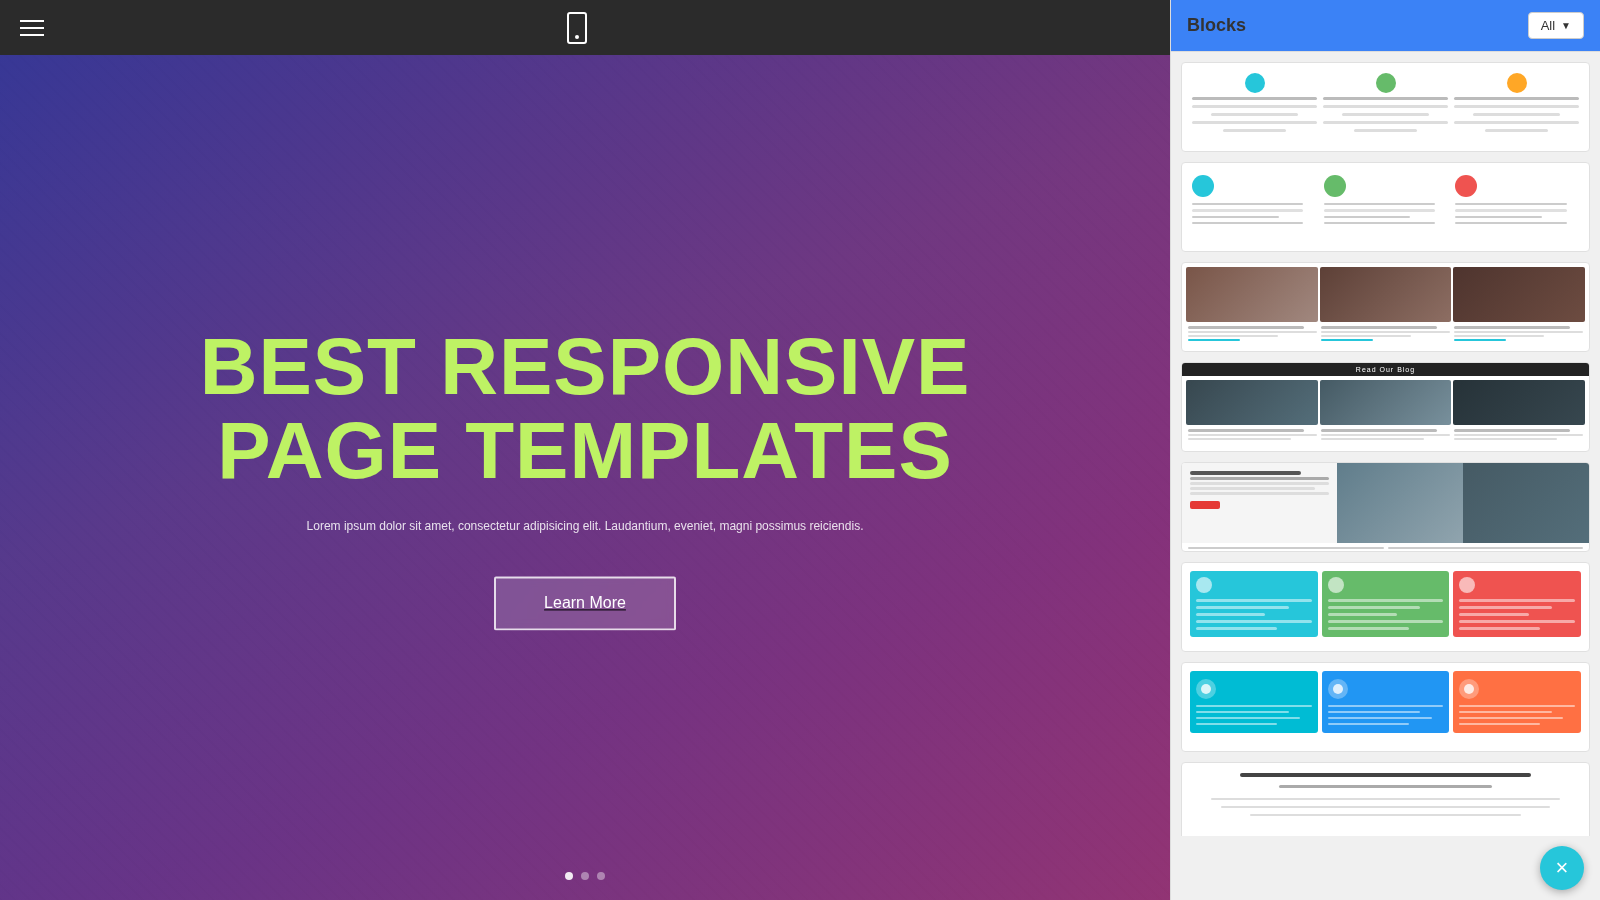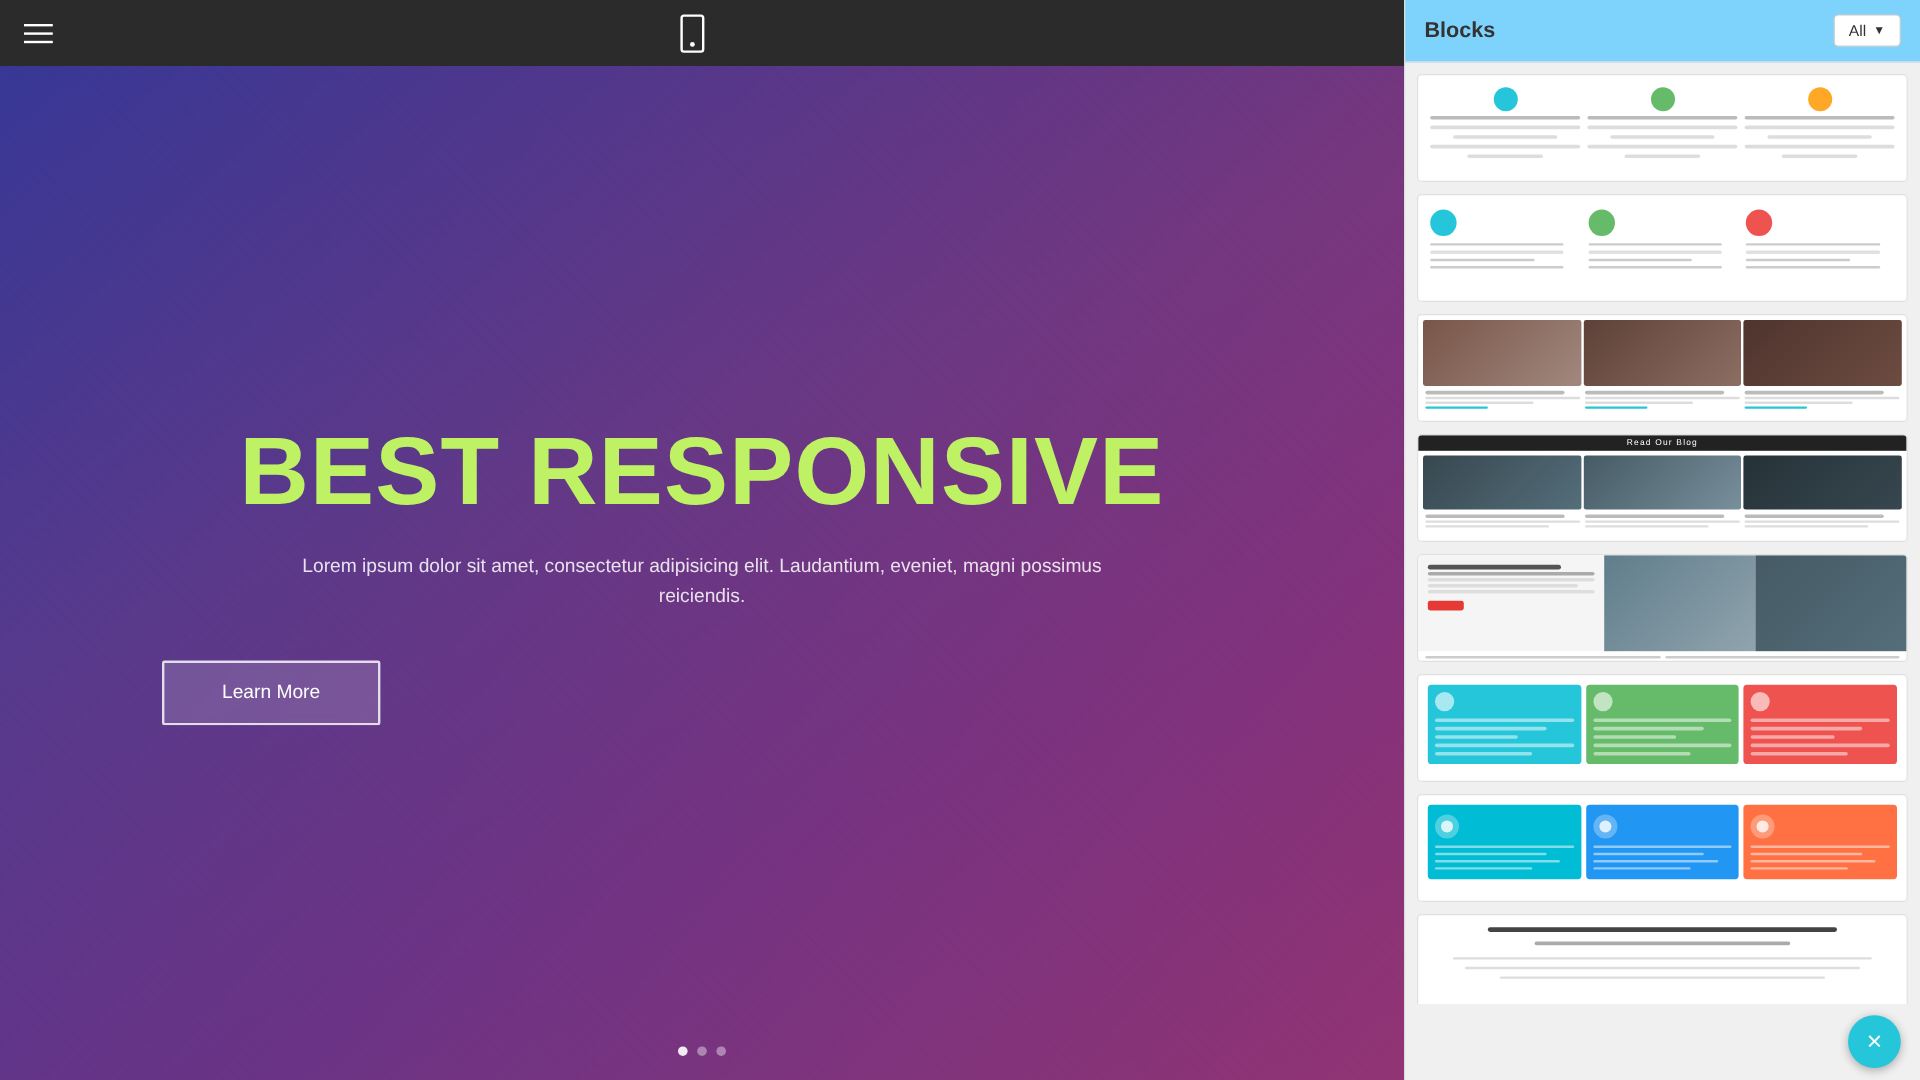--- a/index.html
+++ b/index.html
@@ -152,30 +152,31 @@
       font-size: 80px;
       font-weight: 900;
       color: #bef264;
       line-height: 1.05;
       text-transform: uppercase;
       letter-spacing: 1px;
       margin-bottom: 24px;
     }
     .hero-subtitle {
       color: rgba(255,255,255,0.85);
-      font-size: 16px;
+      font-size: 12px;
       line-height: 1.6;
       margin-bottom: 40px;
       max-width: 700px;
       margin-left: auto;
       margin-right: auto;
     }
     .hero-buttons {
       display: flex;
-      justify-content: space-between;
+      justify-content: center;
+      text-decoration: underline;
     }
     .btn-learn-more {
       padding: 16px 48px;
       background: rgba(255,255,255,0.15);
       border: 2px solid rgba(255,255,255,0.8);
       color: #fff;
       font-size: 16px;
       cursor: pointer;
       border-radius: 2px;
       backdrop-filter: blur(4px);
@@ -219,21 +220,21 @@
       display: flex;
       flex-direction: column;
       flex-shrink: 0;
     }
 
     .panel-header {
       display: flex;
       align-items: center;
       justify-content: space-between;
       padding: 12px 16px;
-      background: #7dd3fc;
+      background: #3b82f6;
       border-bottom: 1px solid #ddd;
       flex-shrink: 0;
     }
     .panel-title {
       font-size: 18px;
       font-weight: 600;
       color: #333;
     }
     .panel-filter-btn {
       background: #fff;
@@ -471,20 +472,21 @@
 
   <div class="canvas-area">
     <div class="website-preview">
       <div class="hero-bg-image"></div>
       <div class="hero-bg"></div>
 
 
       <div class="hero-content">
         <h1 class="hero-title">
           <span>BEST RESPONSIVE</span><br>
+          <span>PAGE TEMPLATES</span>
         </h1>
         <p class="hero-subtitle">Lorem ipsum dolor sit amet, consectetur adipisicing elit. Laudantium, eveniet, magni possimus reiciendis.</p>
         <div class="hero-buttons">
           <button class="btn-learn-more">Learn More</button>
         </div>
       </div>
 
       <div class="dots-indicator">
         <div class="dot active"></div>
         <div class="dot"></div>

